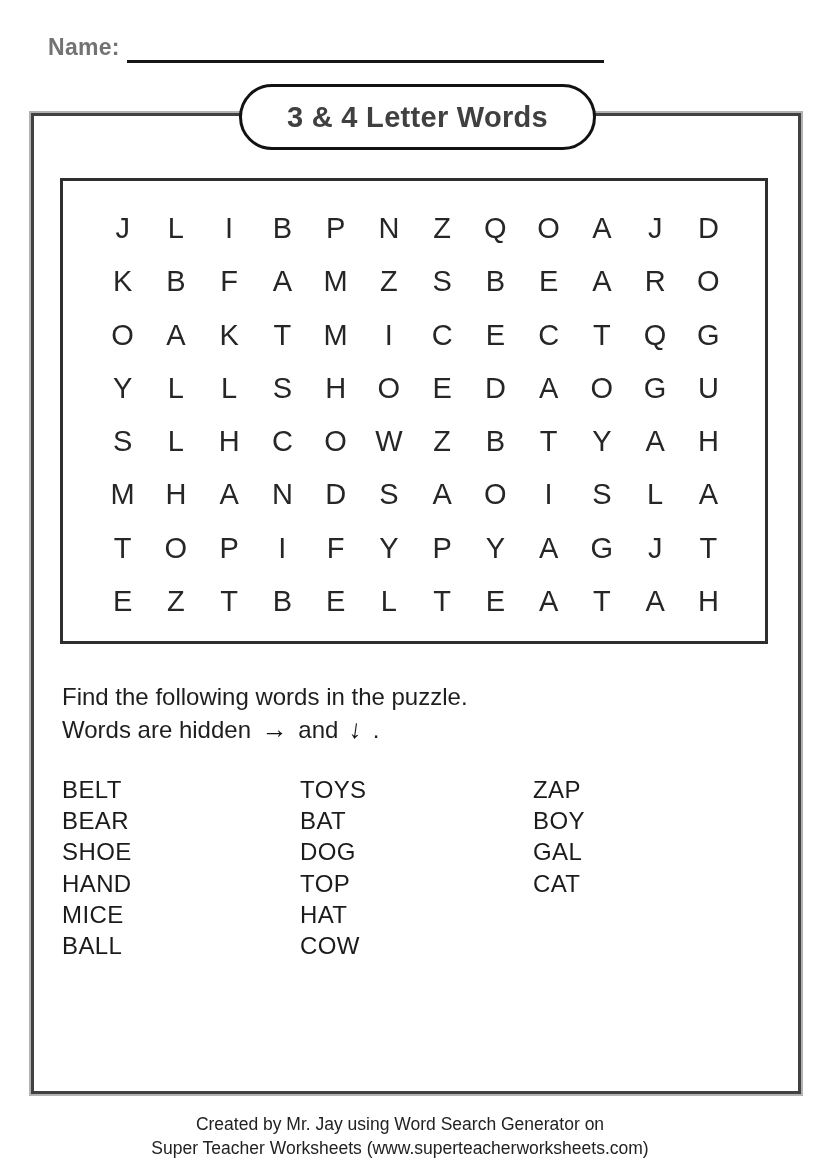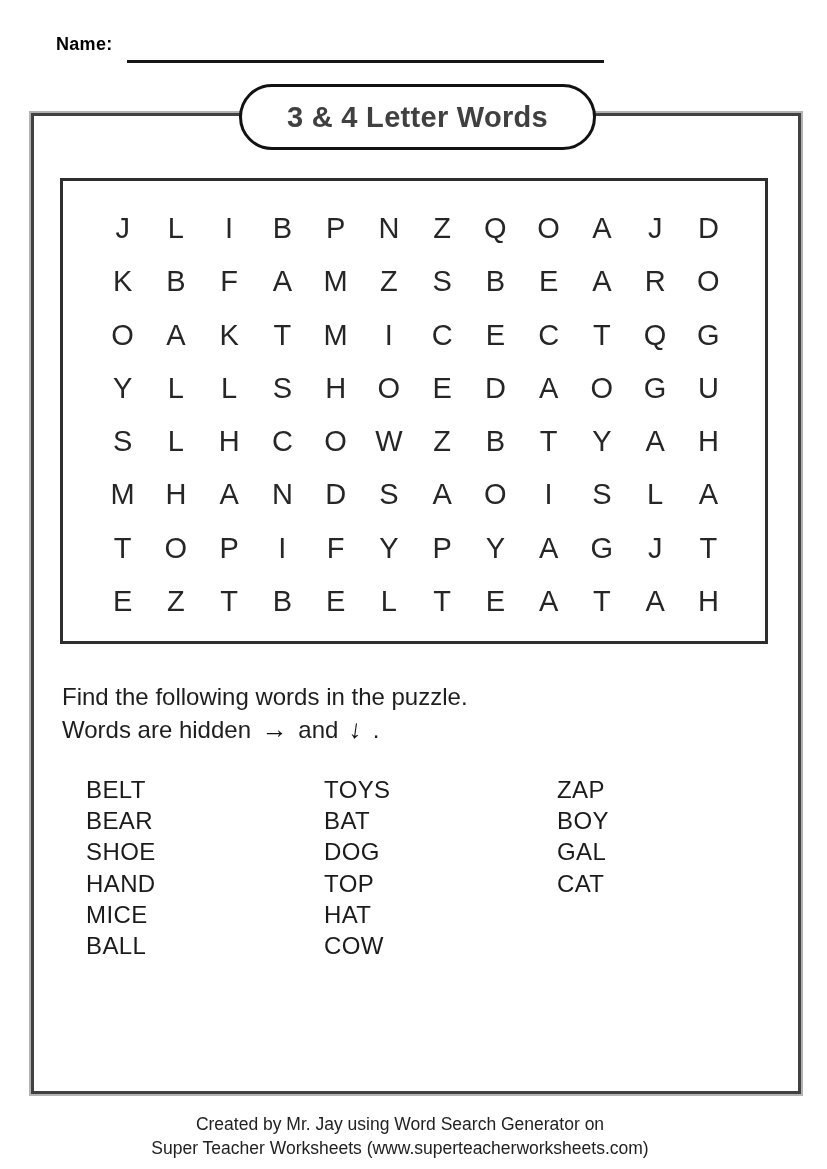--- a/index.html
+++ b/index.html
@@ -10,24 +10,24 @@
     height: 1169px;
     background: #ffffff;
     font-family: "Liberation Sans", "DejaVu Sans", sans-serif;
     color: #1e1e1e;
     overflow: hidden;
   }
 
   
   .name-label {
     position: absolute;
-    left: 56px; top: 34px;
-    font-size: 18px;
+    left: 48px; top: 34px;
+    font-size: 23px;
     font-weight: 700;
-    color: #000000;
+    color: #737373;
     letter-spacing: 0.3px;
   }
   .name-underline {
     position: absolute;
     left: 127px; top: 60px;
     width: 477px; height: 3px;
     background: #161616;
   }
 
   
@@ -110,21 +110,20 @@
     align-items: flex-start;
   }
   .word-col-1 { width: 238px; }
   .word-col-2 { width: 233px; }
   .word-col-3 { width: 180px; }
   .word {
     font-size: 24px;
     line-height: 31.2px;
     letter-spacing: 0.4px;
     color: #1b1b1b;
-    margin-left: 24px;
   }
 
   
   .footer {
     position: absolute;
     left: 0; top: 1113px;
     width: 800px;
     text-align: center;
     font-size: 17.5px;
     line-height: 23.5px;

